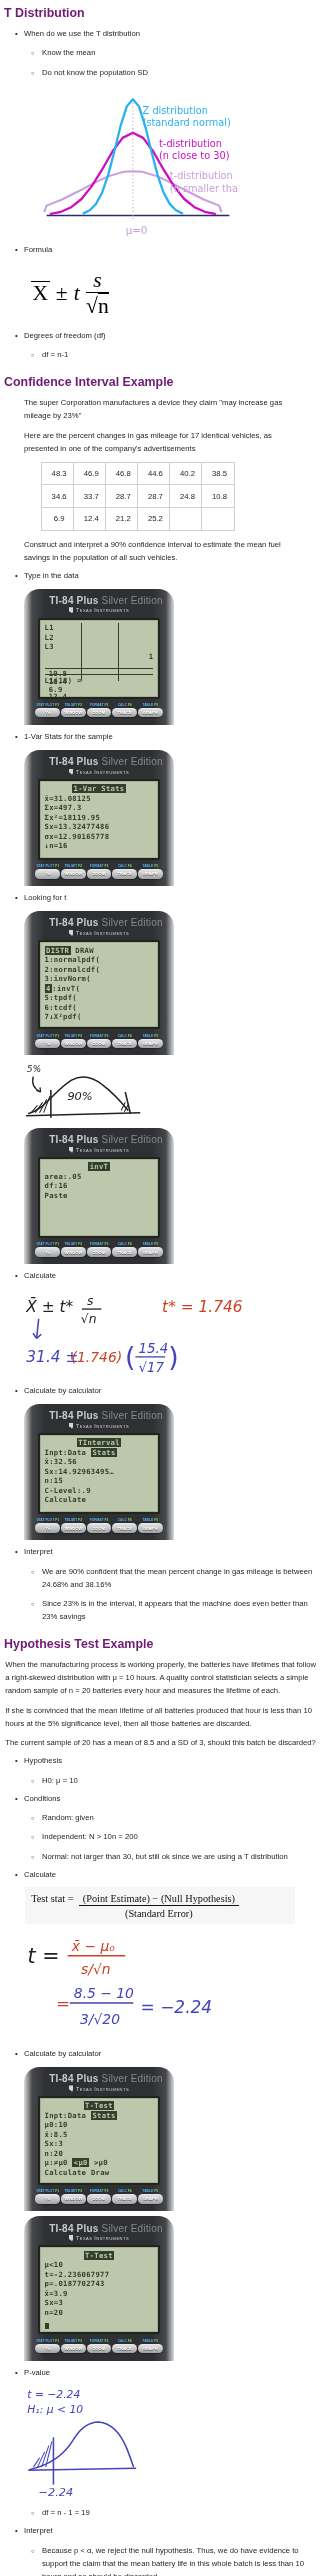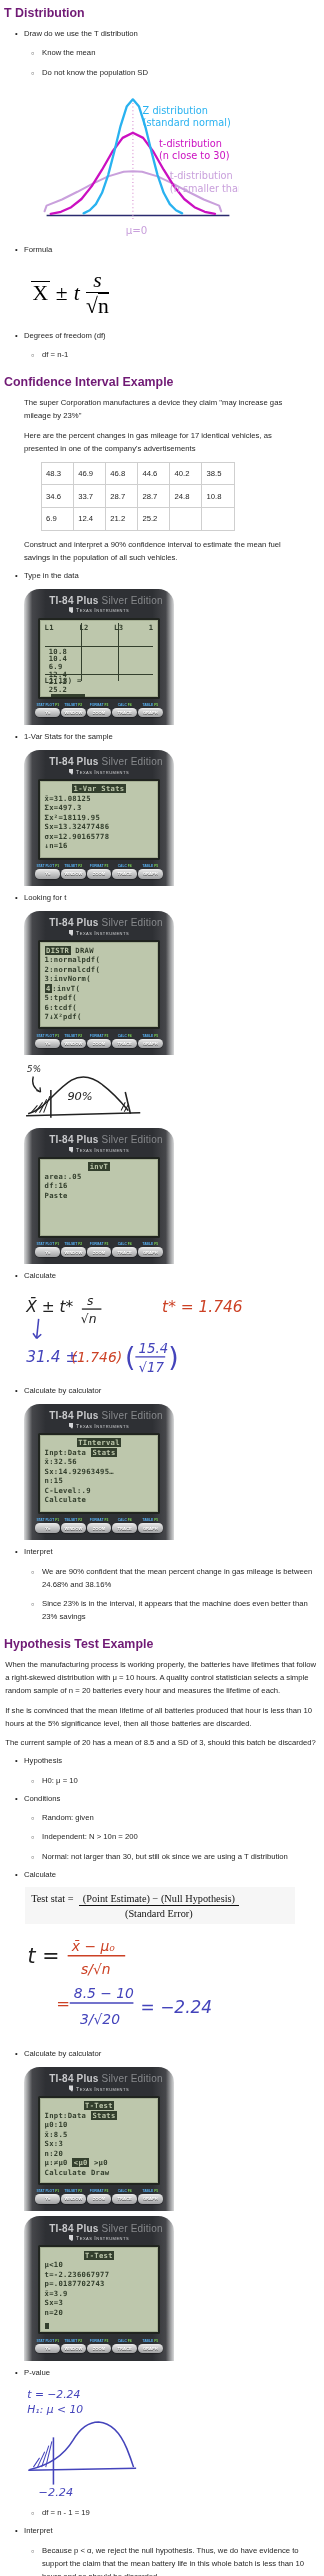--- a/index.html
+++ b/index.html
@@ -7,21 +7,21 @@
   .page{width:325px;padding:3.1px 0 15.5px 0;box-sizing:border-box;background:#fff;}
   h1{color:#701a75;font-size:12.4px;font-weight:600;margin:13.4px 0 5.2px 4.1px;line-height:1.25;}
   h1.first{margin-top:3.1px;}
   p.ind{margin:6.2px 0 6.2px 24px;width:278px;line-height:13px;}
   p.flush{margin:6.2px 0 6.2px 5.2px;width:312px;line-height:13px;}
   .li1{position:relative;margin:6.2px 0;padding-left:24px;line-height:12.4px;width:289px;}
   .li1::before{content:"•";position:absolute;left:15px;top:0;color:#262626;}
   .li2{position:relative;margin:6.2px 0;padding-left:42px;line-height:13px;width:281px;}
   .li2::before{content:"○";position:absolute;left:31px;top:1px;font-size:5.7px;color:#262626;}
   
-  table.vals{border-collapse:collapse;margin:7.2px 0 7.2px 41px;}
+  table.vals{border-collapse:collapse;margin:7.2px 0 7.2px 41px;text-align:center;}
   table.vals td{width:26px;height:19.6px;border:0.5px solid #cfcfcf;padding:1px 1px 1px 4.1px;font-size:7.7px;}
   
   .bigf{margin:4.1px 0 5.2px 31px;font-family:"Liberation Serif",serif;font-size:21.6px;display:flex;align-items:center;gap:6.2px;color:#000;height:61px;}
   .bigf .xbar{border-top:1.5px solid #000;padding:0 1.5px;line-height:1.05;}
   .bigf .it{font-style:italic;}
   .frac{display:inline-flex;flex-direction:column;align-items:center;}
   .bigf .frac .num{font-style:italic;border-bottom:1.5px solid #000;padding:0 7.2px 1px;line-height:1.05;}
   .bigf .frac .den{padding-top:1.5px;line-height:1.05;}
   .ovn{border-top:1px solid #000;}
   
@@ -44,42 +44,42 @@
   .lcd.tall{height:89px;}
   .ti-keys{display:flex;justify-content:space-between;padding:4.6px 0 7.7px;}
   .key{text-align:center;width:19.5%;}
   .klabel{font-size:3.3px;white-space:nowrap;}
   .kblue{color:#57b0f2;font-weight:bold;}
   .kgreen{color:#7ed957;font-weight:bold;margin-left:1px;}
   .kbtn{margin-top:1px;background:linear-gradient(#ececec,#9fa0a2);border-radius:4.6px;font-size:4.1px;font-weight:bold;color:#fff;
         padding:2.1px 0;box-shadow:0 0.5px 1px rgba(0,0,0,.55);text-shadow:0 0.5px 0.5px #555;}
   
   .lgrid{position:absolute;top:3.6px;left:4.6px;right:4.6px;bottom:15.5px;}
-  .lhead{display:flex;border-bottom:1px solid #333f2d;padding-bottom:13px;}
+  .lhead{display:flex;border-bottom:1px solid #333f2d;padding-bottom:7px;flex-direction:column;}
   .lhead span{width:37px;}
   .lhead .hnum{width:auto;margin-left:auto;}
   .vline{position:absolute;top:0;bottom:0;width:1px;background:#333f2d;}
   .v1{left:36px;} .v2{left:73px;}
   .lvals{padding-left:4.1px;}
   .lvals div{height:7.7px;}
   .lcursor{width:34px;height:5.7px;background:#333f2d;margin:1px 0 0 2.1px;}
   .lstatus{position:absolute;left:4.6px;right:4.6px;bottom:11px;border-top:1px solid #333f2d;padding-top:1.5px;}
   .mini-cursor{position:absolute;left:4.6px;bottom:3.6px;width:4.6px;height:6.2px;background:#333f2d;}
   
   .fig{display:block;margin:7.2px 0 5.2px 37px;}
   .handimg{display:block;margin:4.1px 0 5.2px 24px;}
   svg text{font-family:"DejaVu Sans",sans-serif;}
 </style>
 </head>
 <body>
 
 <div class="page">
 
   <h1 class="first">T Distribution</h1>
-  <div class="li1"><span>Draw do we use the T distribution</span></div>
+  <div class="li1"><span>When do we use the T distribution</span></div>
   <div class="li2"><span>Know the mean</span></div>
   <div class="li2"><span>Do not know the population SD</span></div>
 
   <svg class="fig" width="202" height="152" viewBox="0 0 392 296" style="font-size:15px">
     <line x1="18" y1="252" x2="374" y2="252" stroke="#2a2a6e" stroke-width="3"></line>
     <line x1="186" y1="26" x2="186" y2="262" stroke="#e3aede" stroke-width="3" stroke-dasharray="2,5"></line>
     <polyline fill="none" stroke="#c9a0dc" stroke-width="4" stroke-linejoin="round" stroke-linecap="round" points="14,244 18,233 48,221 78,206 108,190 138,176 168,167 186,166 204,167 234,176 264,190 294,206 324,221 354,233 358,244"></polyline>
     <polyline fill="none" stroke="#cb10c1" stroke-width="4.5" stroke-linejoin="round" stroke-linecap="round" points="26,249 46,245 66,236 86,220 106,195 126,163 146,128 166,101 186,91 206,101 226,128 246,163 266,195 286,220 306,236 326,245 346,249"></polyline>
     <polyline fill="none" stroke="#29b2f0" stroke-width="4.5" stroke-linejoin="round" stroke-linecap="round" points="90,248 102,242 114,230 126,208 138,173 150,127 162,78 174,40 186,26 198,40 210,78 222,127 234,173 246,208 258,230 270,242 282,248"></polyline>
     <text x="205" y="54" font-size="19" fill="#29b2f0">Z distribution</text>

